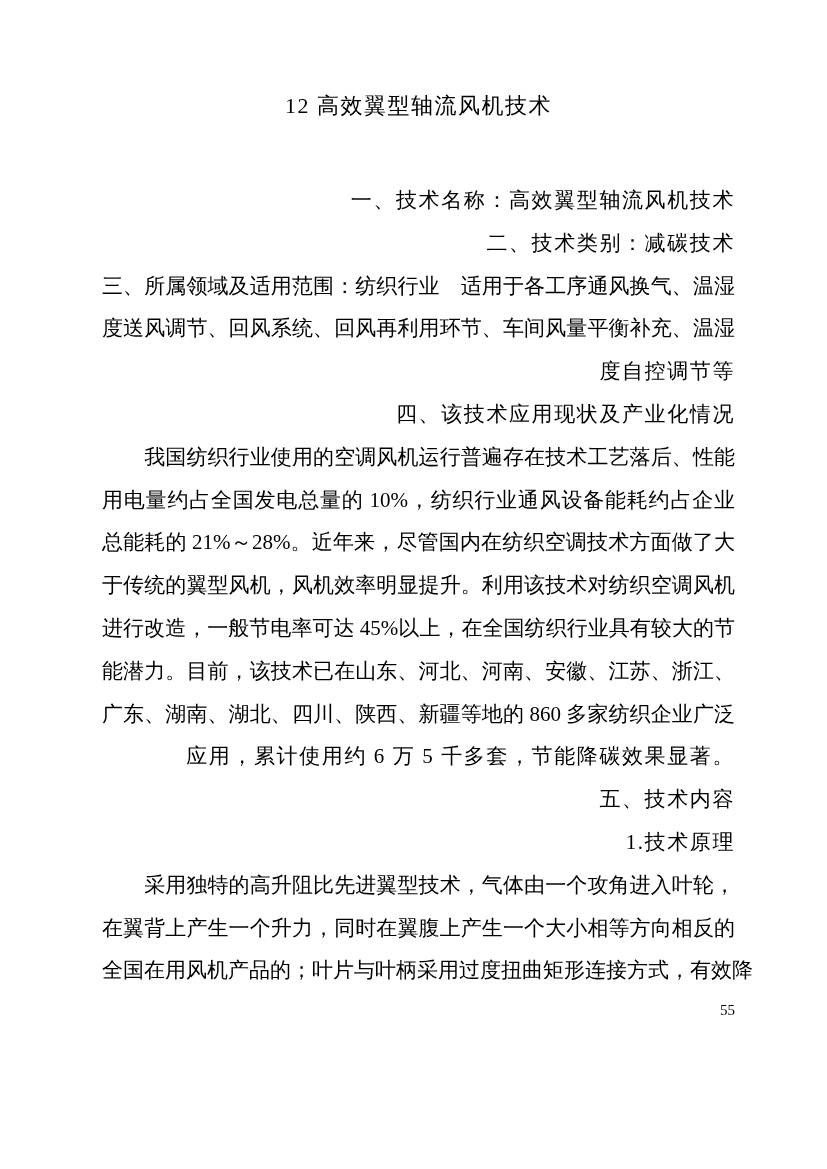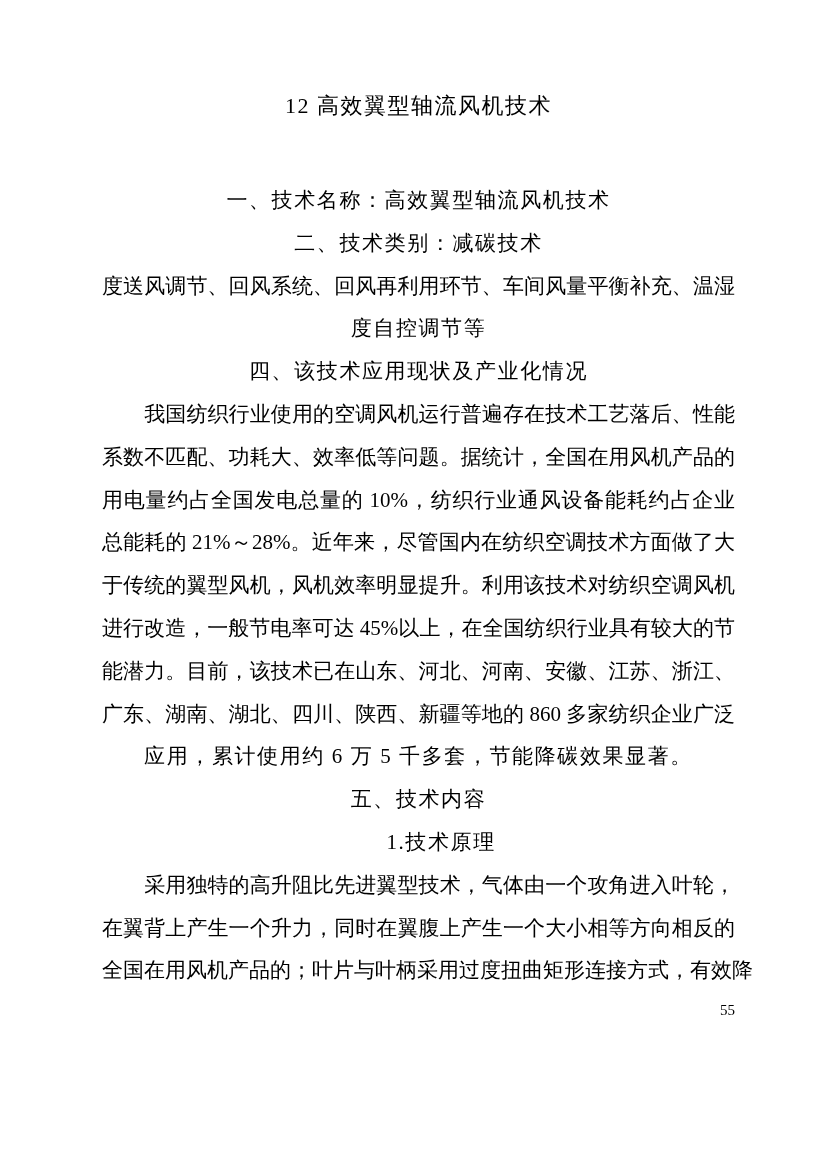--- a/index.html
+++ b/index.html
@@ -36,44 +36,44 @@
     line-height: 42.8px;
     height: 42.8px;
     white-space: nowrap;
     overflow: visible;
   }
   .line.just {
     text-align: justify;
     text-align-last: justify;
   }
   .line.left {
-    text-align: center;
+    text-align: right;
     letter-spacing: 1.6px;
   }
   .page-number {
     margin-top: 9px;
     text-align: right;
     font-size: 15px;
     line-height: 18px;
   }
 </style>
 </head>
 <body>
 
 <div class="page">
   <div class="doc-title">12 高效翼型轴流风机技术</div>
 
   <div class="lines">
       <div class="line left">一、技术名称：高效翼型轴流风机技术</div>
       <div class="line left">二、技术类别：减碳技术</div>
+      <div class="line just">三、所属领域及适用范围：纺织行业　适用于各工序通风换气、温湿</div>
       <div class="line just">度送风调节、回风系统、回风再利用环节、车间风量平衡补充、温湿</div>
       <div class="line left">度自控调节等</div>
       <div class="line left">四、该技术应用现状及产业化情况</div>
       <div class="line just">　　我国纺织行业使用的空调风机运行普遍存在技术工艺落后、性能</div>
-      <div class="line just">系数不匹配、功耗大、效率低等问题。据统计，全国在用风机产品的</div>
       <div class="line just">用电量约占全国发电总量的 10%，纺织行业通风设备能耗约占企业</div>
       <div class="line just">总能耗的 21%～28%。近年来，尽管国内在纺织空调技术方面做了大</div>
       <div class="line just">于传统的翼型风机，风机效率明显提升。利用该技术对纺织空调风机</div>
       <div class="line just">进行改造，一般节电率可达 45%以上，在全国纺织行业具有较大的节</div>
       <div class="line just">能潜力。目前，该技术已在山东、河北、河南、安徽、江苏、浙江、</div>
       <div class="line just">广东、湖南、湖北、四川、陕西、新疆等地的 860 多家纺织企业广泛</div>
       <div class="line left">应用，累计使用约 6 万 5 千多套，节能降碳效果显著。</div>
       <div class="line left">五、技术内容</div>
       <div class="line left">　　1.技术原理</div>
       <div class="line just">　　采用独特的高升阻比先进翼型技术，气体由一个攻角进入叶轮，</div>

